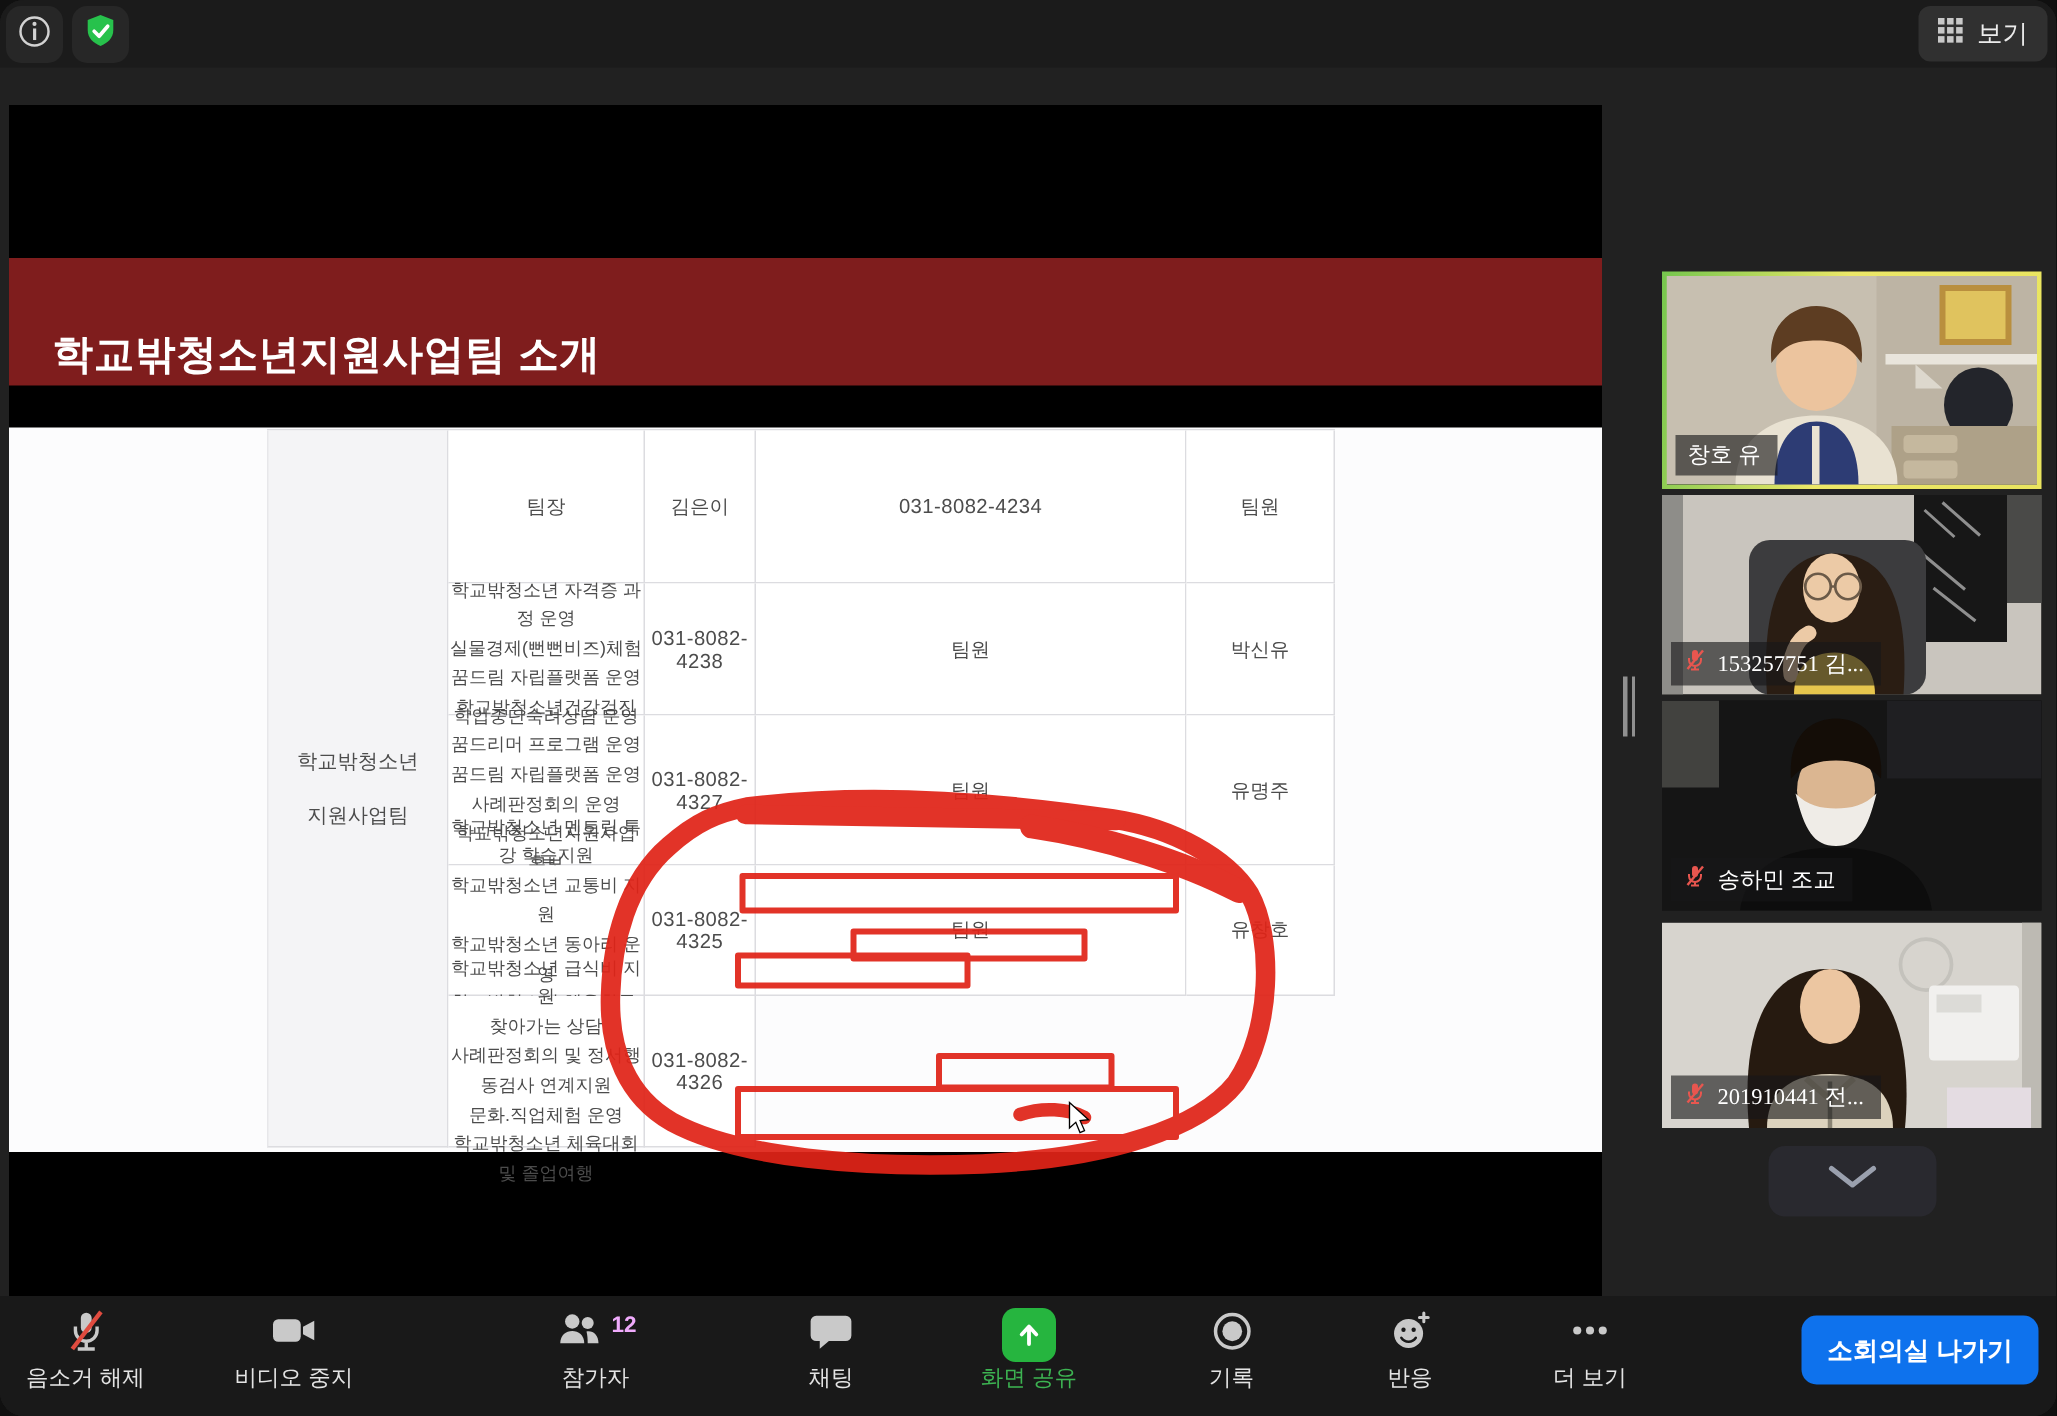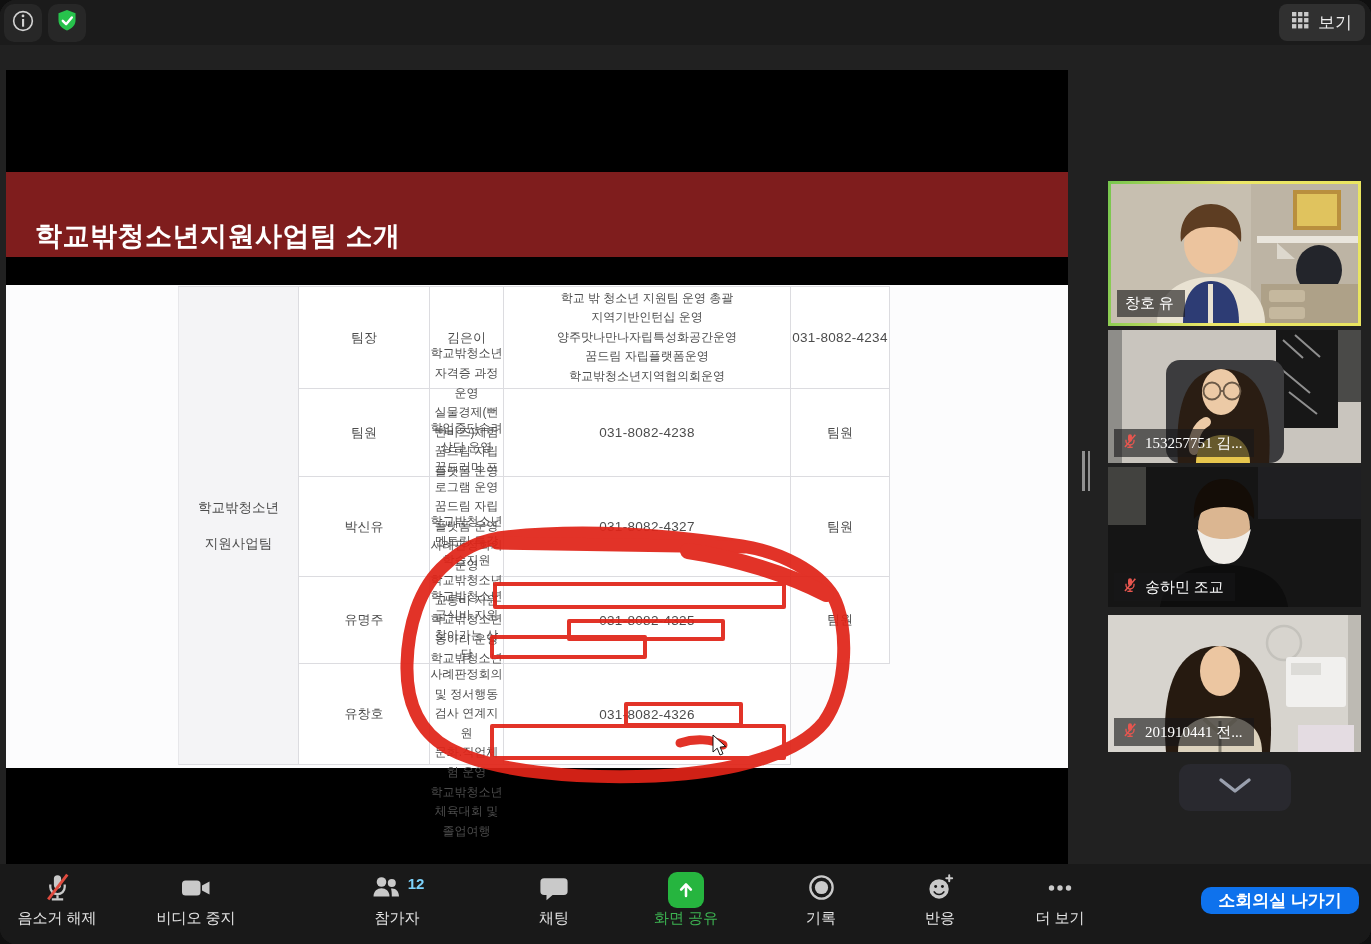--- a/index.html
+++ b/index.html
@@ -52,23 +52,23 @@
   .name-tag { position:absolute; left:6px; bottom:6px; display:flex; align-items:center; gap:7px;
               background:rgba(22,22,25,.62); color:#fff; font-size:15px; padding:4px 11px 4px 8px;font-family:Liberation Serif, serif; }
   .chevron-btn { position:absolute; left:1179px; top:764px; width:112px; height:47px; background:#29292f;
                  border-radius:11px; display:flex; align-items:center; justify-content:center; z-index:6; }
   
   .toolbar { position:absolute; left:0; top:864px; width:1371px; height:80px; background:#191919; z-index:9; }
   .ctrl { position:absolute; top:7px; width:110px; display:flex; flex-direction:column; align-items:center; cursor:default; }
   .ctrl .ico { height:37px; display:flex; align-items:center; justify-content:center; gap:6px; }
   .ctrl .lbl { font-size:15px; color:#e4e4e4; margin-top:1px; white-space:nowrap; }
   .ctrl.share .lbl { color:#3db452; }
-  .count { color:#7dd3fc; font-size:15px; font-weight:bold; position:relative; top:-6px; }
+  .count { color:#f0abfc; font-size:15px; font-weight:bold; position:relative; top:-6px; }
   .share-box { width:36px; height:36px; background:#26b53f; border-radius:9px; display:flex; align-items:center; justify-content:center; }
-  .leave-btn { position:absolute; left:1201px; top:23px; width:158px; height:27px; background:#0e72ed; border-radius:10px;
+  .leave-btn { position:absolute; left:1201px; top:13px; width:158px; height:46px; background:#0e72ed; border-radius:10px;
                color:#fff; font-size:17px; font-weight:bold; display:flex; align-items:center; justify-content:center; }
 </style>
 </head>
 <body>
 
 <div class="page">
 
   <div class="top-bar">
     <div class="sq-btn" style="left:4px">
       <span>
@@ -111,25 +111,20 @@
     <div class="title-band">
       <div class="slide-title">학교밖청소년지원사업팀 소개</div>
     </div>
     <div class="slide">
       <div class="org-table">
         <div class="cell group">학교밖청소년
 지원사업팀</div>
 
         <div class="cell">팀장</div>
         <div class="cell">김은이</div>
-        <div class="cell duties">학교 밖 청소년 지원팀 운영 총괄
-지역기반인턴십 운영
-양주맛나만나자립특성화공간운영
-꿈드림 자립플랫폼운영
-학교밖청소년지역협의회운영</div>
         <div class="cell phone">031-8082-4234</div>
 
         <div class="cell">팀원</div>
         <div class="cell duties">학교밖청소년 자격증 과정 운영
 실물경제(뻔뻔비즈)체험
 꿈드림 자립플랫폼 운영
 학교밖청소년건강검진</div>
         <div class="cell phone">031-8082-4238</div>
 
         <div class="cell">팀원</div>

